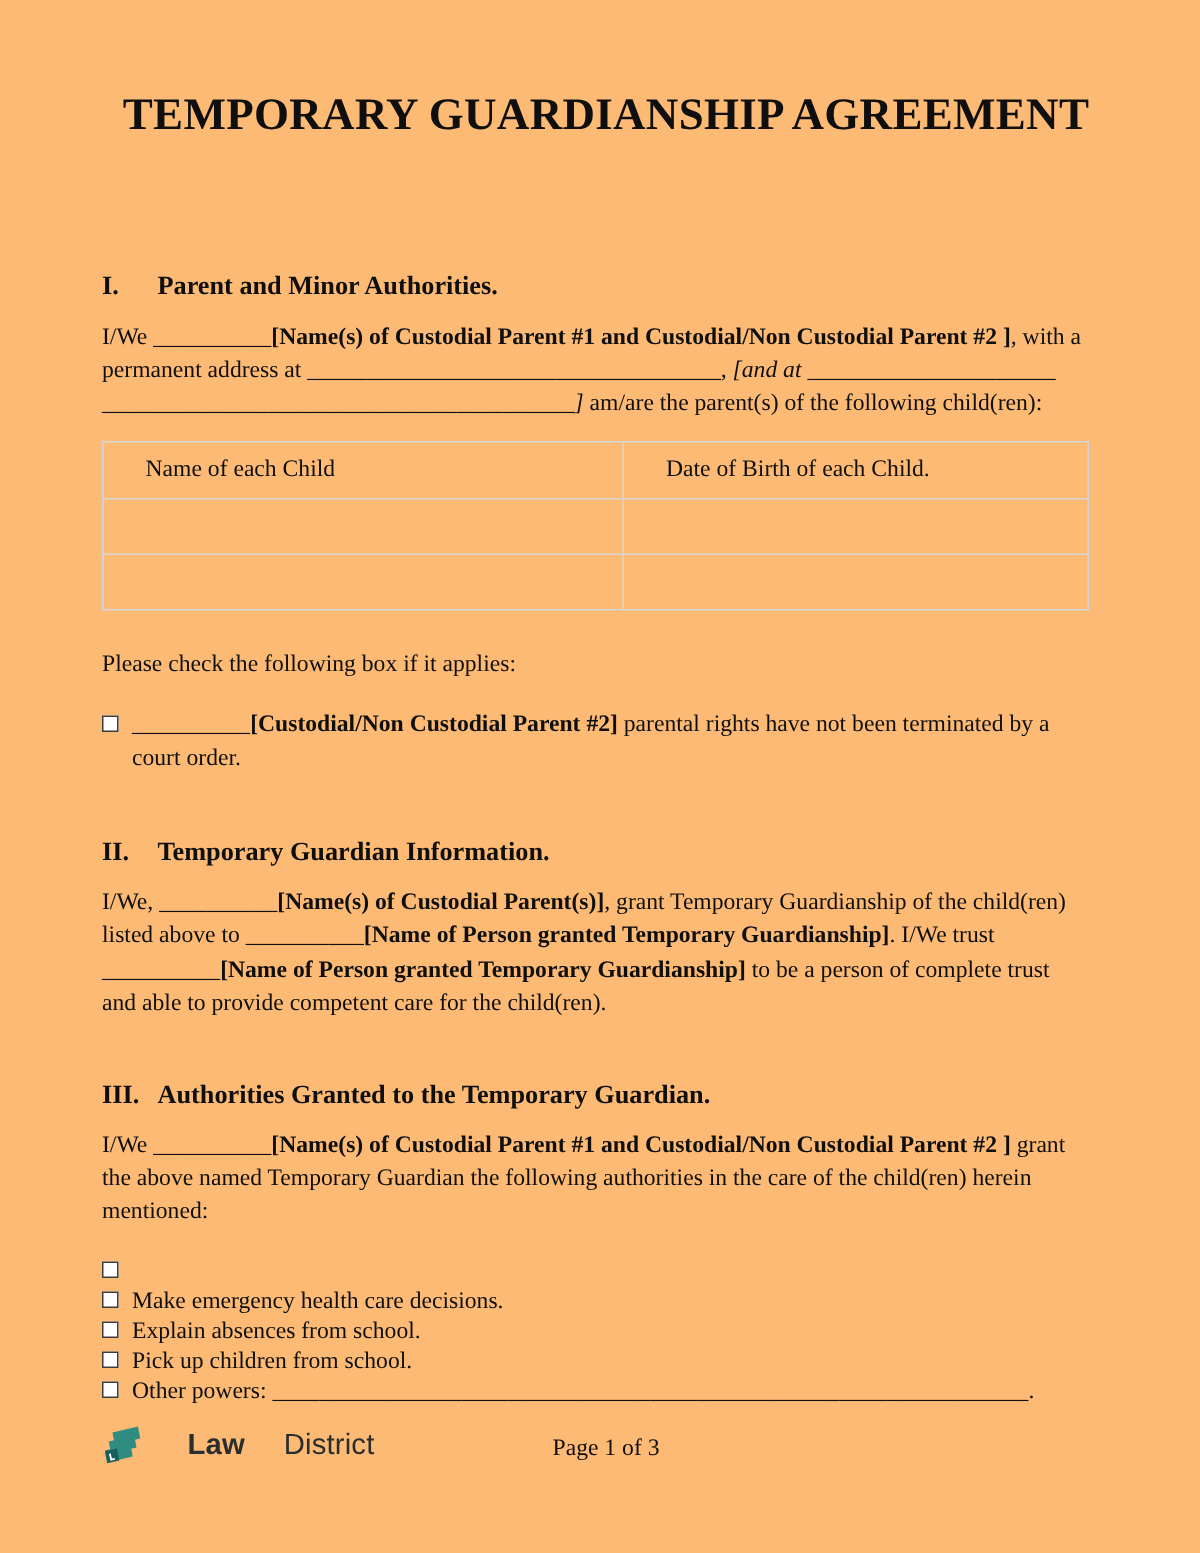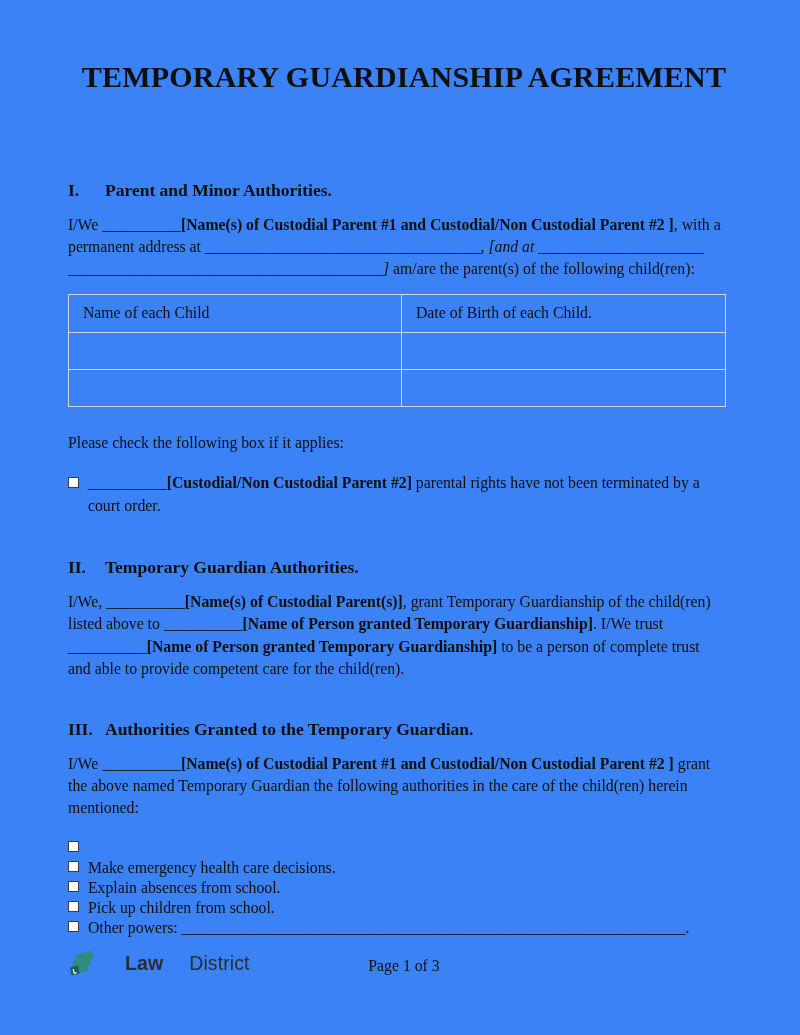--- a/index.html
+++ b/index.html
@@ -1,21 +1,21 @@
 <!DOCTYPE html>
 <html><head>
 <meta charset="utf-8">
 <style>
   html,body{margin:0;padding:0;background:#ffffff;}
   .page{
     position:relative;
     width:800px;height:1035px;
     box-sizing:border-box;
     padding:0 60px 0 68px;
-    background:#3b82f6;
+    background:#fdba74;
     font-family:"Liberation Serif",serif;
     color:#0f0f0f;
     overflow:hidden;
   }
   h1.doc-title{
     margin:0;
     padding-top:60px;
     text-align:center;
     font-size:30px;
     line-height:1.15;
@@ -47,21 +47,21 @@
     table-layout:fixed;
   }
   table.children th, table.children td{
     border:1px solid #d6d6d6;
     font-weight:normal;
     text-align:left;
     font-size:15.75px;
     padding:0 0 0 14px;
     vertical-align:middle;
   }
-  table.children th{height:37px;}
+  table.children th{height:37px;padding-left:28px;}
   table.children td{height:36px;}
   table.children th:first-child, table.children td:first-child{width:318px;}
   .check-prompt{margin-top:25px;}
   .check-item{
     display:flex;
     margin-top:18px;
     font-size:15.75px;
     line-height:22.4px;
   }
   .checkbox{
@@ -139,21 +139,21 @@
 
     <p class="body check-prompt">Please check the following box if it applies:</p>
 
     <div class="check-item">
       <span class="checkbox"></span>
       <div class="check-text"><span>__________</span><span class="b">[Custodial/Non Custodial Parent #2]</span><span> parental rights have not been terminated by a</span><br><span>court order.</span></div>
     </div>
   </section>
 
   <section>
-    <h2 class="sec-heading s2"><span class="num">II.</span><span>Temporary Guardian Authorities.</span></h2>
+    <h2 class="sec-heading s2"><span class="num">II.</span><span>Temporary Guardian Information.</span></h2>
 
     <p class="body"><span>I/We, __________</span><span class="b">[Name(s) of Custodial Parent(s)]</span><span>, grant Temporary Guardianship of the child(ren)</span><br><span>listed above to __________</span><span class="b">[Name of Person granted Temporary Guardianship]</span><span>. I/We trust</span><br><span>__________</span><span class="b">[Name of Person granted Temporary Guardianship]</span><span> to be a person of complete trust</span><br><span>and able to provide competent care for the child(ren).</span></p>
   </section>
 
   <section>
     <h2 class="sec-heading s3"><span class="num">III.</span><span>Authorities Granted to the Temporary Guardian.</span></h2>
 
     <p class="body"><span>I/We __________</span><span class="b">[Name(s) of Custodial Parent #1 and Custodial/Non Custodial Parent #2 ]</span><span> grant</span><br><span>the above named Temporary Guardian the following authorities in the care of the child(ren) herein</span><br><span>mentioned:</span></p>
 
     <div class="auth-list">

